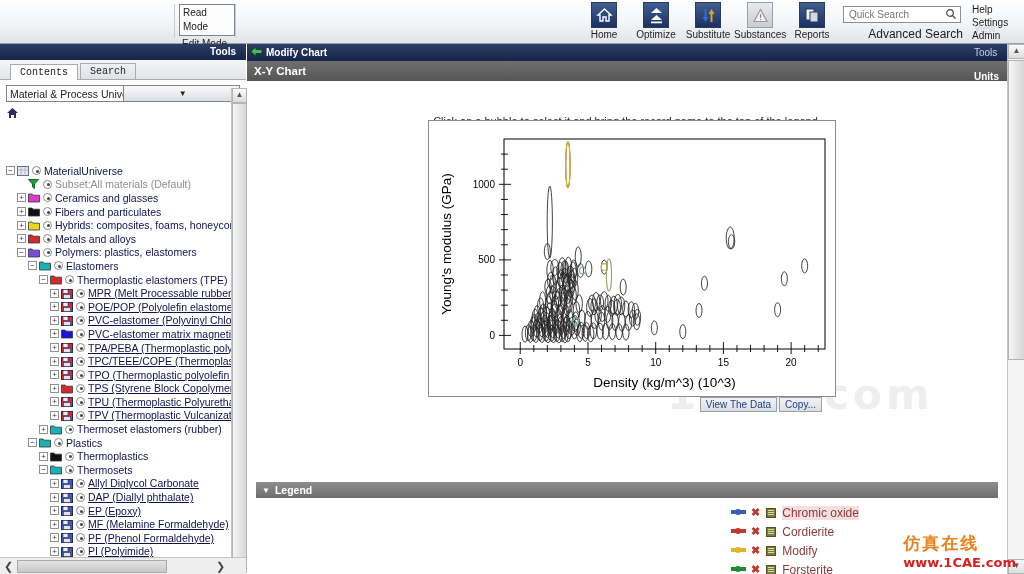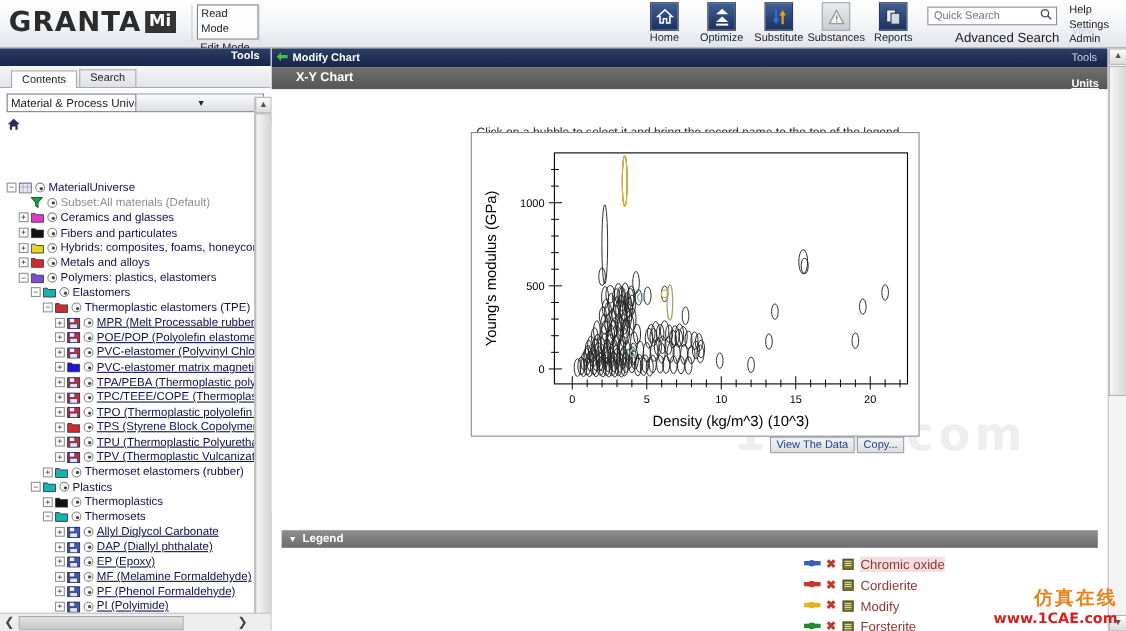--- a/index.html
+++ b/index.html
@@ -62,21 +62,21 @@
   .hsa div { cursor:pointer; }
 
   
   .leftpanel { position:absolute; left:0; top:44px; width:246px; height:530px; background:#fff; }
   .tools-bar {
     height:16px; background:linear-gradient(to bottom,#2c3e63,#16244a);
     color:#fff; font-size:10px; font-weight:bold; text-align:right; padding:2px 10px 0 0;
   }
   .tabs-row {
     height:20px; background:linear-gradient(to bottom,#f4f5f7,#e3e5e9);
-    border-bottom:1px solid #a7abb3; padding-left:10px; display:flex; align-items:flex-end;
+    border-bottom:1px solid #a7abb3; padding-left:10px; display:flex; align-items:flex-end;font-family:Liberation Mono, monospace;
   }
   .tab {
     font-size:10px; padding:2px 9px 2px 9px; border:1px solid #a7abb3;
     border-bottom:none; background:linear-gradient(to bottom,#f0f1f3,#dfe1e5);
     margin-right:2px; cursor:pointer;
   }
   .tab.active { background:#fff; position:relative; top:1px; }
   .combo-wrap { padding:5px 6px 4px 6px; background:#fff; }
   .combo {
     display:flex; height:17px; border:1px solid #7d838c; background:#fff; align-items:center;
@@ -134,21 +134,21 @@
   
   .rightpanel { position:absolute; left:247px; top:44px; width:760px; height:530px; background:#fff; }
   .mod-bar {
     height:17px; background:linear-gradient(to bottom,#2c3e63,#16244a); color:#fff;
     font-size:10px; font-weight:bold; display:flex; align-items:center; padding:0 8px 0 4px;
   }
   .mod-right { margin-left:auto; display:flex; gap:13px; font-weight:normal; color:#c9d2e2;flex-direction:column; }
   .mod-right .u { color:#fff; font-weight:bold; text-decoration:underline; }
   .chart-title-bar {
     height:20px; background:linear-gradient(to bottom,#6f6f6f,#565656); color:#fff;
-    font-size:11.5px; font-weight:bold; display:flex; align-items:center; padding-left:22px;
+    font-size:11.5px; font-weight:bold; display:flex; align-items:center; padding-left:7px;
   }
   .chart-area { position:relative; height:350px; background:#fff; }
   .chart-frame {
     position:absolute; left:181px; top:5px; width:408px; height:277px;
     border:1px solid #8c8c8c; background:#fff;
   }
   .chart-btns { position:absolute; right:185px; top:282px; display:flex; gap:2px; }
   .cbtn {
     background:linear-gradient(to bottom,#f2f3f5,#dcdee2); border:1px solid #9aa0aa;
     font-size:10px; color:#1d3f8a; padding:1px 5px; cursor:pointer;
@@ -177,40 +177,36 @@
     background:repeating-linear-gradient(to bottom,#d8d9a8 0 1px,#7c7d36 1px 2px);
   }
   .leg-name { font-size:12px; color:#8b3a3a; cursor:pointer; }
   .leg-row.sel .leg-name { background:#f6dede; }
 
   .vscroll-right {
     position:absolute; right:0; top:44px; width:17px; height:530px;
     background:#f4f4f4; border-left:1px solid #c3c3c3;
   }
   .watermark {
-    position:absolute; right:8px; bottom:4px; text-align:right; pointer-events:none;
+    position:absolute; right:8px; bottom:4px; text-align:left; pointer-events:none;
   }
   .wm-cn { font-size:17px; font-weight:bold; color:#e8821a; letter-spacing:2px;
            font-family:"DejaVu Sans", sans-serif; }
   .wm-url { font-size:13px; font-weight:bold; color:#d81f1f; font-family:"DejaVu Sans", sans-serif; }
   .wm-big {
     position:absolute; left:420px; top:255px; font-size:42px; font-weight:bold;
     color:rgba(150,150,150,0.16); letter-spacing:4px; pointer-events:none;
     font-family:"DejaVu Sans", sans-serif;
   }
   svg text { font-family:"Liberation Sans", sans-serif; }
 </style>
 </head>
 <body>
 
 <div class="topbar">
-  <div class="logo">
-    <span class="logo-text">GRANTA</span>
-    <span class="logo-mi">Mi</span>
-  </div>
 
   <div class="mode-box">
     <div class="mode-item sel">Read Mode</div>
     <div class="mode-item">Edit Mode</div>
   </div>
 
   <div class="nav-icons">
     <div class="nav-item">
       <div class="nav-ico">
         <svg width="17" height="17" viewBox="0 0 17 17">

